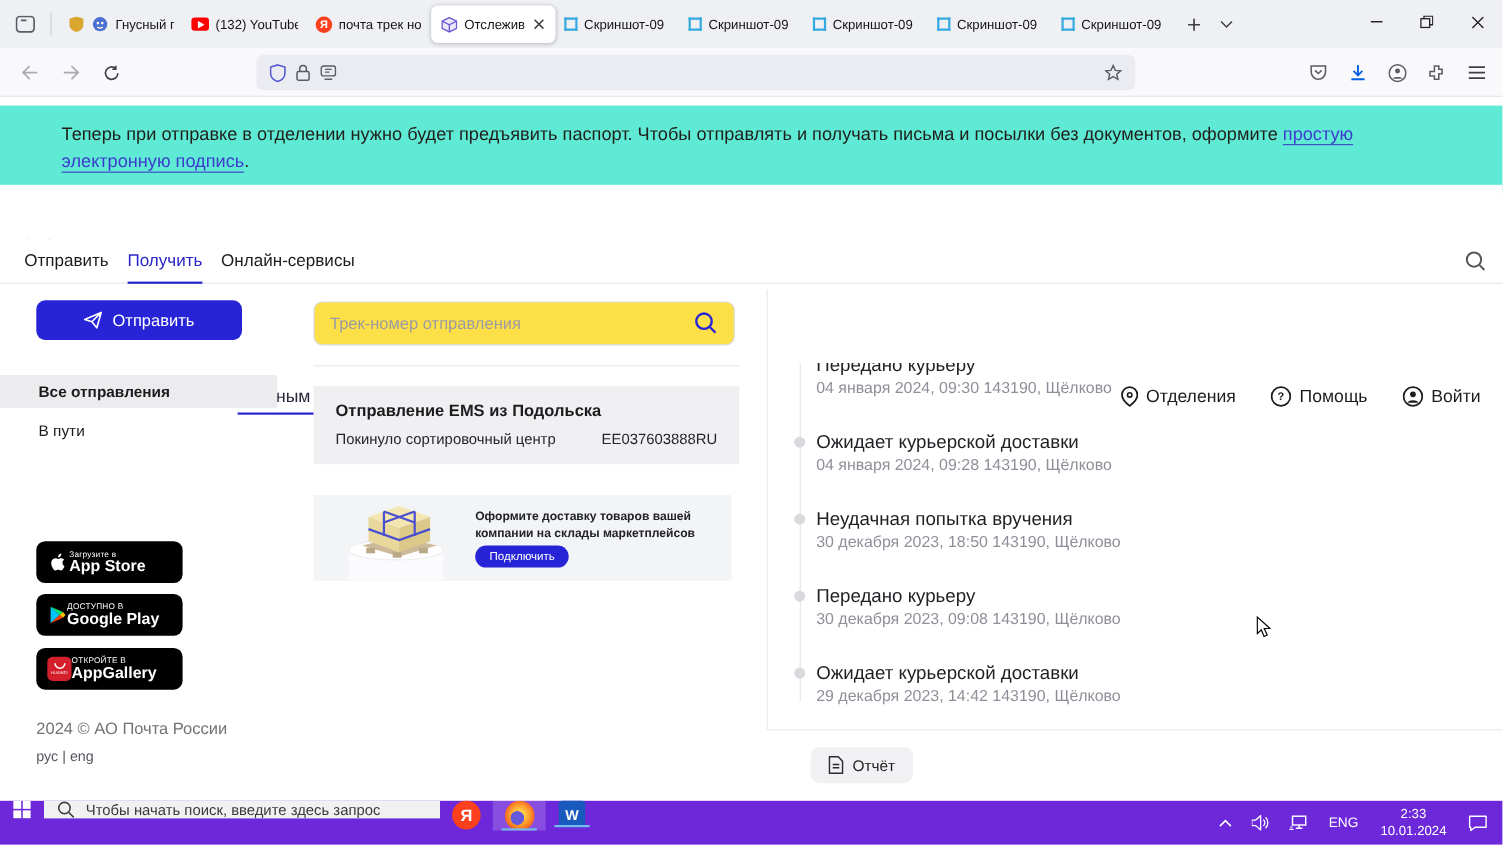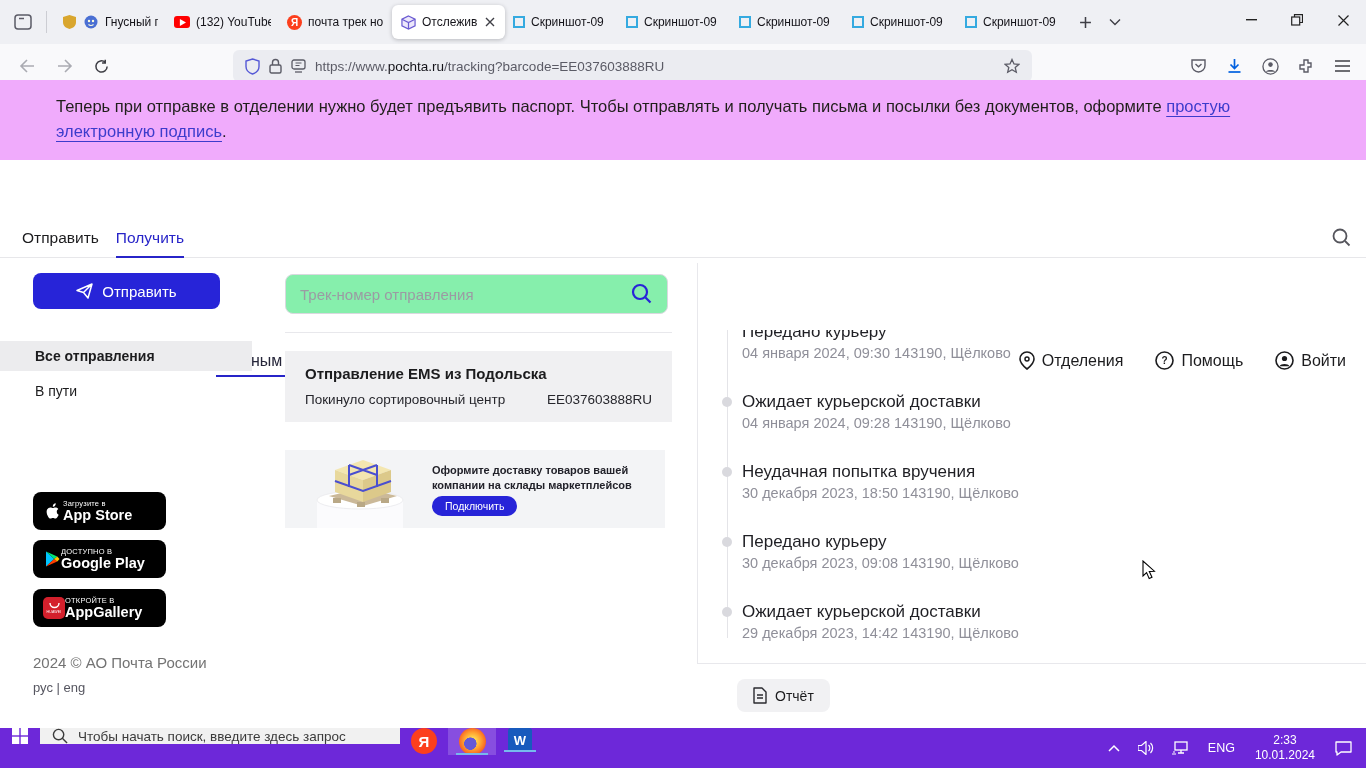--- a/index.html
+++ b/index.html
@@ -23,21 +23,21 @@
   .win-controls { position:absolute; right:0; top:0; height:40px; display:flex; }
   .win-btn { width:46px; height:40px; display:flex; align-items:center; justify-content:center; }
 
   .toolbar { position:absolute; left:0; top:44px; width:1366px; height:44px; background:#f9f9fb; border-bottom:1px solid #e3e3e8; }
   .nav-ico { position:absolute; top:7px; width:30px; height:30px; border-radius:6px; display:flex; align-items:center; justify-content:center; }
   .urlbar { position:absolute; left:233px; top:6px; width:799px; height:32px; background:#ebecf1; border-radius:6px; display:flex; align-items:center; gap:9px; padding:0 12px; font-size:13.5px; }
   .url-dim { color:#5b5b66; } .url-dom { color:#15141a; }
   .url-tail { display:flex; align-items:center; margin-left:auto; }
 
   
-  .banner { position:absolute; left:0; top:80px; width:1366px; height:80px; background:#f0abfc; }
+  .banner { position:absolute; left:0; top:96px; width:1366px; height:80px; background:#5eead4; }
   .banner-text { position:absolute; left:56px; top:14px; width:1215px; font-size:16.5px; line-height:25px; color:#201f1b; }
   .banner-link { color:#3d3ccc; text-decoration:underline; text-underline-offset:4px; cursor:pointer; }
   .banner-warn { position:absolute; left:22px; top:102px; }
   .banner-close { position:absolute; left:1326px; top:99px; width:26px; height:26px; display:flex; align-items:center; justify-content:center; cursor:pointer; }
 
   
   .siteheader { position:absolute; left:0; top:168px; width:1366px; height:50px; background:#fff; }
   .grid-ico { position:absolute; left:22px; top:183px; }
   .logo { position:absolute; left:66px; top:181px; font-size:21px; font-weight:700; letter-spacing:.8px; color:#2724c8; font-family:"Liberation Sans",sans-serif; }
   .audience { position:absolute; left:216px; top:184px; display:flex; gap:22px; font-size:16px; }
@@ -59,21 +59,21 @@
   .side-item { position:absolute; left:35px; top:383px; font-size:14px; cursor:pointer; }
   .badge { position:absolute; left:33px; width:133px; height:38px; background:#000; border-radius:8px; color:#fff; display:flex; align-items:center; padding:0 10px; gap:0; cursor:pointer; }
   .badge .b-top { font-size:7.5px; letter-spacing:.2px; }
   .badge .b-bot { font-size:14.5px; font-weight:600; line-height:15px; }
   .huawei-sq { width:22px; height:22px; background:#d4202c; border-radius:5px; display:flex; flex-direction:column; align-items:center; justify-content:center; gap:1px; flex:none; }
   .huawei-sq .h-label { font-size:3.5px; color:#fff; letter-spacing:.2px; }
   .copyright { position:absolute; left:33px; top:654px; font-size:15px; color:#737373; }
   .langsel { position:absolute; left:33px; top:680px; font-size:13px; color:#565660; cursor:pointer; }
 
   
-  .track-input { position:absolute; left:285px; top:274px; width:383px; height:40px; border:1px solid #d9d9df; border-radius:8px; background:#86efac; padding:0 44px 0 14px; font-size:15px; color:#3a3a40; font-family:"Liberation Sans",sans-serif; outline:none; }
+  .track-input { position:absolute; left:285px; top:274px; width:383px; height:40px; border:1px solid #d9d9df; border-radius:8px; background:#fde047; padding:0 44px 0 14px; font-size:15px; color:#3a3a40; font-family:"Liberation Sans",sans-serif; outline:none; }
   .track-input::placeholder { color:#9b9ba3; }
   .input-search { position:absolute; left:631px; top:283px; cursor:pointer; }
   .mid-divider { position:absolute; left:285px; top:332px; width:387px; height:1px; background:#e8e8ec; }
   .ship-card { position:absolute; left:285px; top:351px; width:387px; height:71px; background:#f0f0f2; padding:14px 20px 0 20px; cursor:pointer; }
   .ship-title { font-size:15px; font-weight:700; color:#1c1c1e; }
   .ship-row { margin-top:10px; display:flex; justify-content:space-between; font-size:13.5px; color:#26262c; }
   .promo { position:absolute; left:285px; top:450px; width:380px; height:78px; background:#f3f4f6; overflow:hidden; cursor:pointer; }
   .promo-text { position:absolute; left:147px; top:13px; width:215px; font-size:11px; font-weight:700; line-height:15px; color:#22222a; }
   .promo-btn { position:absolute; left:147px; top:46px; height:20px; padding:0 13px; background:#2724d8; color:#fff; border-radius:11px; font-size:10.5px; display:flex; align-items:center; cursor:pointer; }
 
@@ -240,21 +240,20 @@
       </svg>
     <svg width="13" height="16" viewBox="0 0 13 16">
         <rect x="1" y="7" width="11" height="8" rx="1.5" fill="none" stroke="#5b5b66" stroke-width="1.4"></rect>
         <path d="M3.5 7V4.5a3 3 0 0 1 6 0V7" fill="none" stroke="#5b5b66" stroke-width="1.4"></path>
       </svg>
     <svg width="15" height="14" viewBox="0 0 15 14">
         <rect x="1" y="1" width="13" height="9" rx="2" fill="none" stroke="#5b5b66" stroke-width="1.3"></rect>
         <path d="M4 13h7" stroke="#5b5b66" stroke-width="1.3"></path>
         <path d="M4.5 4h6M4.5 6.5h4" stroke="#5b5b66" stroke-width="1.1"></path>
       </svg>
-    <span><span class="url-dim">https://www.</span><span class="url-dom">pochta.ru</span><span class="url-dim">/tracking?barcode=EE037603888RU</span></span>
     <span class="url-tail">
         <svg width="16" height="16" viewBox="0 0 16 16">
           <path d="M8 1.5 10 6l4.8.4-3.6 3.1 1.1 4.7L8 11.7l-4.3 2.5 1.1-4.7L1.2 6.4 6 6Z" fill="none" stroke="#5b5b66" stroke-width="1.3"></path>
         </svg>
       </span>
   </div>
 
   <div class="nav-ico" style="left:1183px">
       <svg width="17" height="16" viewBox="0 0 17 16">
         <path d="M2 2h13v5.5A6.5 6.5 0 0 1 2 7.5Z" fill="none" stroke="#5b5b66" stroke-width="1.4"></path>
@@ -342,20 +341,21 @@
         </svg>
       <span>Войти</span>
     </span>
   </div>
 </div>
 
 <div class="sitenav">
   <div class="sitenav-links">
     <span class="navlink">Отправить</span>
     <span class="navlink active">Получить</span>
+    <span class="navlink">Онлайн-сервисы</span>
   </div>
   <svg class="nav-search" width="19" height="19" viewBox="0 0 19 19">
       <circle cx="8" cy="8" r="6.5" fill="none" stroke="#55555c" stroke-width="1.8"></circle>
       <path d="M13 13l4.5 4.5" stroke="#55555c" stroke-width="1.8"></path>
     </svg>
 </div>
 
 <div class="send-btn">
   <svg width="17" height="16" viewBox="0 0 17 16">
       <path d="M1 7.5 16 1l-4 14-4.5-5.5Zm6.5 2L16 1" fill="none" stroke="#fff" stroke-width="1.5" stroke-linejoin="round"></path>

